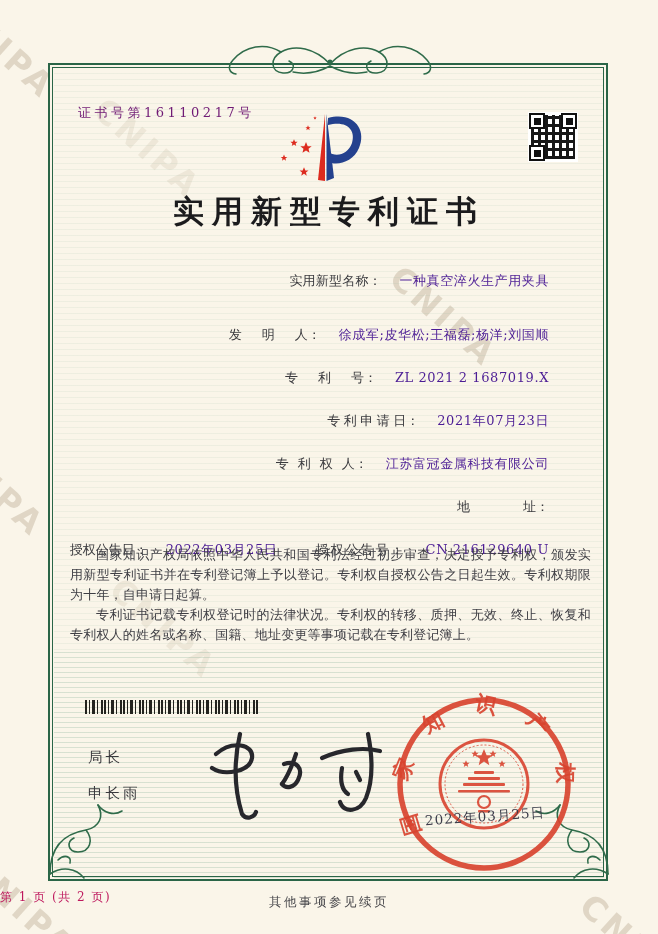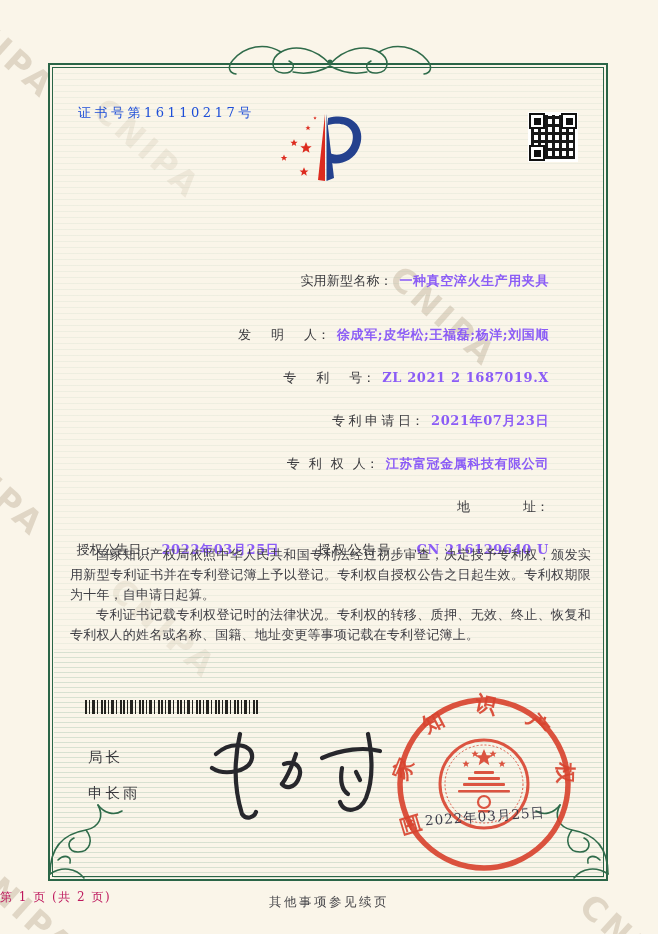--- a/index.html
+++ b/index.html
@@ -27,40 +27,40 @@
          background:repeating-linear-gradient(0deg,rgba(128,172,148,0.10) 0 1px,transparent 1px 6px);}
   .pattern{position:absolute;left:54px;top:650px;width:550px;height:228px;
          background:repeating-linear-gradient(0deg,rgba(118,166,140,0.26) 0 1px,transparent 1px 5px);}
 
   .orn-top{position:absolute;left:219px;top:40px;}
   .orn-bl{position:absolute;left:42px;top:800px;}
   .orn-br{position:absolute;left:534px;top:800px;}
   .orn path{fill:none;stroke:#2f6b4a;stroke-linecap:round;}
 
   
-  .certno{position:absolute;left:78px;top:104px;font-size:13px;letter-spacing:3.5px;color:#1d4ed8;}
+  .certno{position:absolute;left:78px;top:104px;font-size:13px;letter-spacing:3.5px;color:#701a75;}
   .logo{position:absolute;left:268px;top:102px;}
   .qr{position:absolute;left:528px;top:112px;width:50px;height:50px;background:#fff;}
   .qr .noise{position:absolute;inset:3px;
       background-image:repeating-linear-gradient(90deg,#181818 0 3px,transparent 3px 7px),
                        repeating-linear-gradient(0deg,#181818 0 3px,transparent 3px 8px);}
   .fp{position:absolute;width:12px;height:12px;border:2.5px solid #111;background:#fff;box-sizing:content-box;}
   .fp::after{content:"";position:absolute;inset:2.5px;background:#111;}
   .fp1{left:1px;top:1px;}.fp2{right:1px;top:1px;}.fp3{left:1px;bottom:1px;}
   .title{position:absolute;left:0;right:0;top:191px;margin:0;text-align:center;
          font-size:31px;font-weight:bold;letter-spacing:8px;color:#1b1b1d;}
 
   
   .fields{position:absolute;left:79px;top:272px;width:470px;font-size:13px;}
   .frow{display:flex;align-items:baseline;margin-bottom:25px;white-space:nowrap;justify-content:flex-end;}
   .frow.first{margin-bottom:36px;}
   .flabel{display:inline-block;width:79px;text-align:justify;text-align-last:justify;
           color:#3a3a3e;white-space:nowrap;}
   .fcolon{color:#3a3a3e;}
-  .fvalue{margin-left:7px;letter-spacing:0.6px;color:#8b5cf6;font-weight:bold;}
+  .fvalue{margin-left:18px;letter-spacing:0.6px;color:#4c1d95;}
   .pair2{margin-left:38px;}
   .pair2 .flabel{width:auto;text-align:left;text-align-last:left;letter-spacing:2px;}
 
   
   .body{position:absolute;left:70px;top:545px;width:521px;font-size:13px;line-height:20px;
         text-align:justify;color:#3e3e44;letter-spacing:0.2px;}
   .body p{margin:0;text-indent:2em;}
 
   
   .barcode{position:absolute;left:85px;top:700px;width:174px;height:14px;
@@ -145,20 +145,21 @@
     <path d="M60,16 C86,9 99,28 91,46 C85,60 70,64 60,60 L60,50 C69,56 80,52 84,41 C88,28 79,18 60,23 Z" fill="#24418e"></path>
   </svg>
 
   <div class="qr">
     <div class="noise"></div>
     <i class="fp fp1"></i>
     <i class="fp fp2"></i>
     <i class="fp fp3"></i>
   </div>
 
+  <h1 class="title">实用新型专利证书</h1>
 
   <div class="fields">
     <div class="frow first">
       <span class="flabel">实用新型名称</span>
         <span class="fcolon">：</span>
       <span class="fvalue">一种真空淬火生产用夹具</span>
     </div>
     <div class="frow">
       <span class="flabel">发明人</span>
         <span class="fcolon">：</span>

